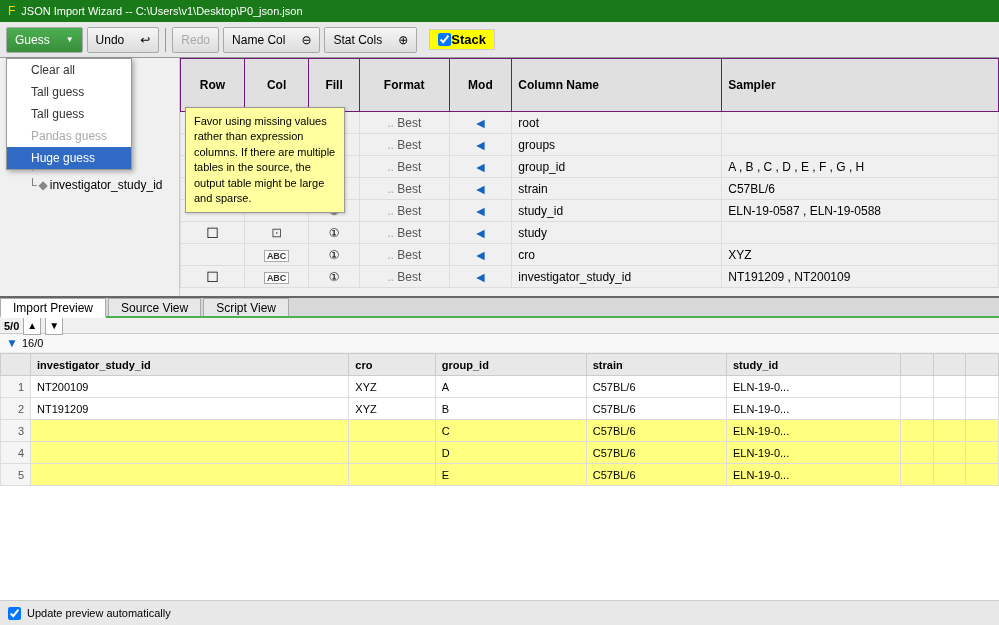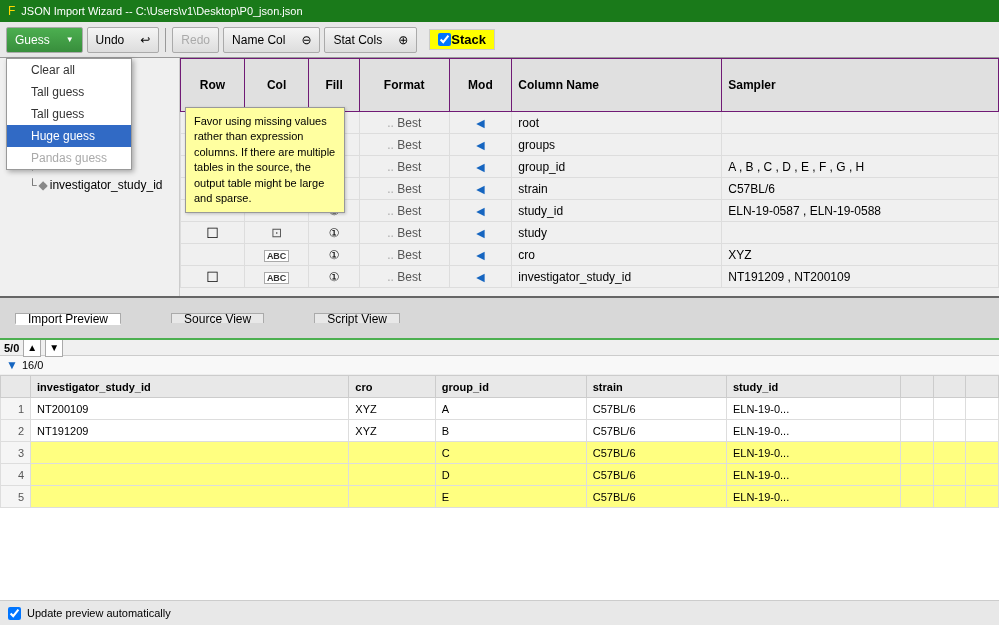--- a/index.html
+++ b/index.html
@@ -161,23 +161,22 @@
     .checkbox-cell { font-size: 14px; }
     .arrow-blue { color: #1565C0; font-size: 14px; }
     .best-text { color: #555; }
     .dotdot { color: #aaa; }
 
     
     .tab-bar {
       display: flex;
       background: #d8d8d8;
       border-bottom: 2px solid #4CAF50;
-      padding: 15px;
-      height: 42px;
-      gap: 48px;
+      padding: 0;
+      height: 20px;
     }
     .tab {
       padding: 4px 12px;
       font-size: 12px;
       cursor: pointer;
       border: 1px solid #aaa;
       border-bottom: none;
       margin-right: 2px;
       background: #e8e8e8;
       display: flex;
@@ -315,22 +314,22 @@
   </button>
   <label class="stack-checkbox">
     <input type="checkbox" checked="" style="">
     <span class="stack-label">Stack</span>
   </label>
 
   <div class="dropdown-menu">
     <div class="dropdown-item">Clear all</div>
     <div class="dropdown-item">Tall guess</div>
     <div class="dropdown-item">Tall guess</div>
+    <div class="dropdown-item disabled">Pandas guess</div>
     <div class="dropdown-item selected">Huge guess</div>
-    <div class="dropdown-item disabled">Pandas guess</div>
   </div>
 
   <div class="tooltip">
     <span>Favor using missing values rather than expression columns. If there are multiple tables in the source, the output table might be large and sparse.</span>
   </div>
 </div>
 
 <div class="main-content">
 
   <div class="upper-area">

